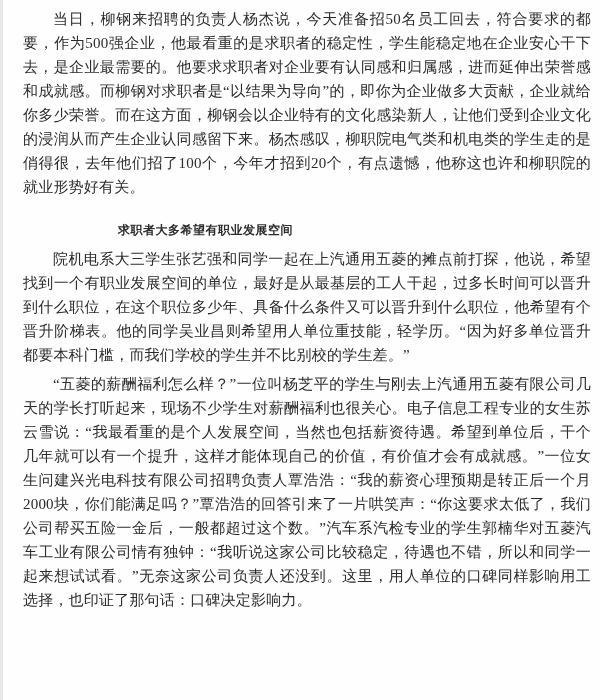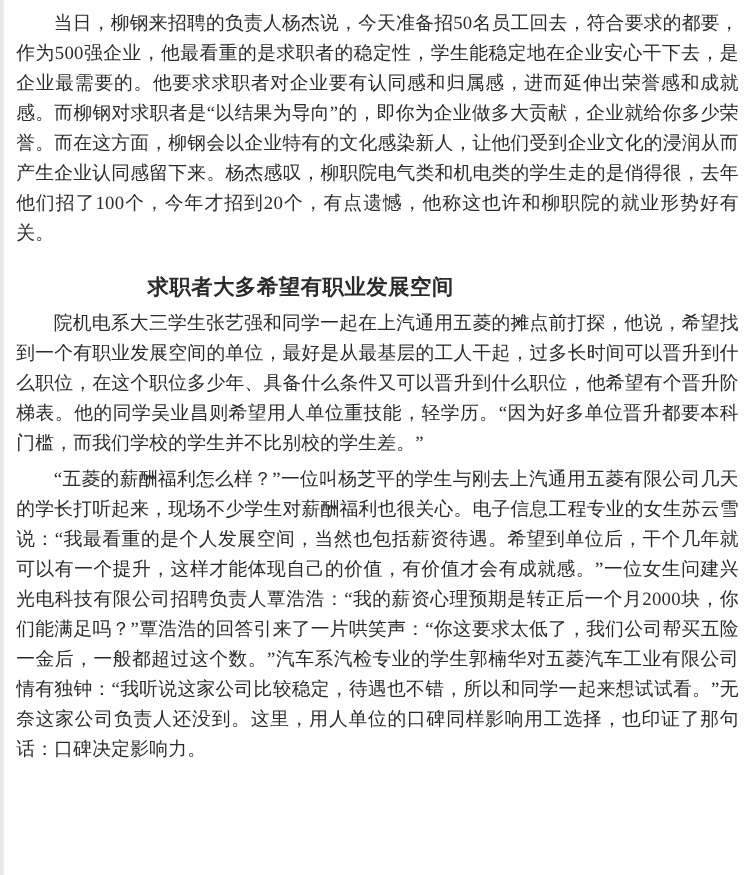--- a/index.html
+++ b/index.html
@@ -13,31 +13,31 @@
     height: 700px;
     box-sizing: border-box;
     background: #fefefe;
     border-left: 3px solid #e8e8e8;
     padding: 7px 9px 0 10px;
     overflow: hidden;
     font-family: "Liberation Serif", "DejaVu Serif", serif;
     color: #2b2b2b;
   }
   .article p {
-    margin: 0 0 5px 0;
+    margin: 0 0 5px 10px;
     font-size: 15px;
     line-height: 24px;
     text-indent: 2em;
     text-align: justify;
     letter-spacing: 0.2px;
   }
   .article h2 {
     margin: 19px 0 5px 0;
     padding: 0;
-    font-size: 17px;
+    font-size: 12px;
     line-height: 24px;
     font-weight: bold;
     margin-left: 105px;
     letter-spacing: 0.5px;
   }
 </style>
 </head>
 <body>
 
 <div class="page">

